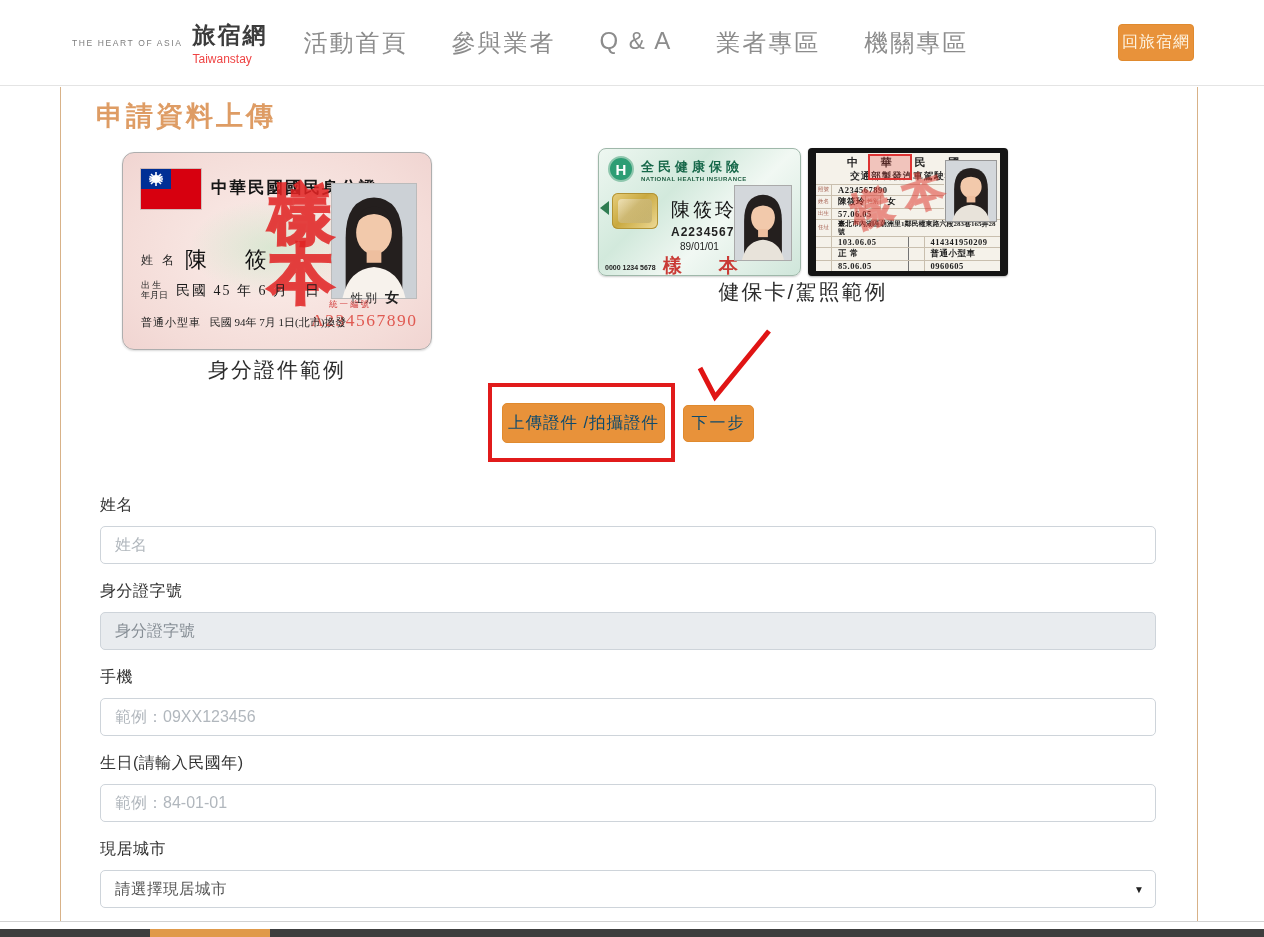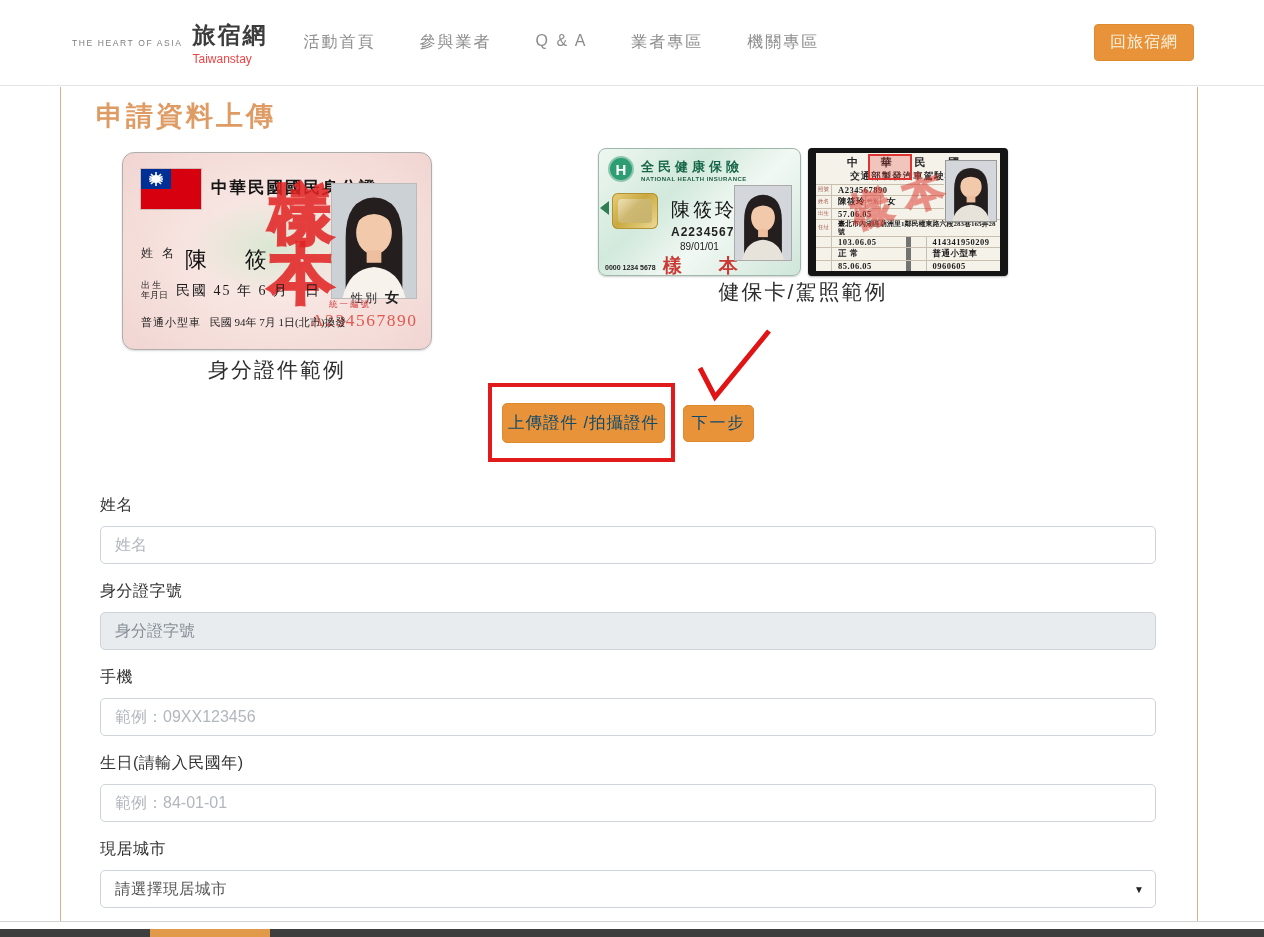--- a/index.html
+++ b/index.html
@@ -13,23 +13,23 @@
   .logo { display:flex; align-items:center; cursor:pointer; }
   .logo-left { display:flex; flex-direction:column; align-items:center; }
   .brand { font-family:"DejaVu Serif", serif; font-weight:bold; font-size:36px; line-height:36px;
            background:linear-gradient(90deg,#d8432a,#e56a2e,#efa03d); -webkit-background-clip:text; background-clip:text;
            color:transparent; letter-spacing:1px; }
   .tagline { font-size:8.5px; color:#7d7d7d; letter-spacing:1.6px; margin-top:1px; }
   .logo-right { margin-left:10px; display:flex; flex-direction:column; }
   .site-cn { font-size:23px; font-weight:bold; color:#3c3c3c; letter-spacing:2px; }
   .site-en { font-size:12px; color:#ef4444; margin-top:1px; }
   .nav { display:flex; margin-left:36px; gap:44px; }
-  .nav a { font-size:16px; color:#8c8c8c; text-decoration:none; letter-spacing:2px; white-space:nowrap; }
+  .nav a { font-size:24px; color:#8c8c8c; text-decoration:none; letter-spacing:2px; white-space:nowrap; }
   .btn-back { margin-left:auto; background:#e8923a; border:1px solid #e08a2e; border-radius:4px;
-              color:#fdf3e1; font-size:16px; padding:7px 15px; letter-spacing:1px; cursor:pointer; }
+              color:#fdf3e1; font-size:16px; padding:7px 3px; letter-spacing:1px; cursor:pointer; }
 
   
   .container-borders { position:absolute; left:60px; top:87px; width:1138px; height:834px;
                        border-left:1px solid #d8b288; border-right:1px solid #d8b288; pointer-events:none; }
   .bottom-rule { position:absolute; left:0; top:921px; width:1264px; height:1px; background:#d2d2d2; }
   .footer-bar { position:absolute; left:0; bottom:0; width:1264px; height:8px; background:#3e3e3e; }
   .footer-accent { position:absolute; left:150px; bottom:0; width:120px; height:8px; background:#e09a4a; }
 
   .page-title { position:absolute; left:96px; top:98px; font-size:27px; font-weight:bold; color:#de9c64; letter-spacing:3px; }
 
@@ -40,21 +40,21 @@
                radial-gradient(ellipse 120px 70px at 150px 95px, rgba(190,225,190,.55), rgba(190,225,190,0) 70%),
                radial-gradient(ellipse 220px 160px at 50% 50%, #fbeeea, #f4dcd8 70%, #efd2cf);
              box-shadow:0 1px 2px rgba(0,0,0,.15); }
   .idc-flag { position:absolute; left:18px; top:16px; width:60px; height:40px; box-shadow:0 0 0 1px rgba(0,0,0,.15); }
   .idc-title { position:absolute; left:88px; top:24px; font-size:16.5px; font-weight:bold; color:#151515; letter-spacing:2px;
                font-family:"Liberation Serif", serif; }
   .idc-photo { position:absolute; right:14px; top:30px; width:86px; height:116px; border:1px solid #bbb; background:#cdd1d6; }
   .idc-watermark { position:absolute; left:146px; top:34px; text-align:center; line-height:.92;
                    font-size:64px; font-weight:bold; color:rgba(255,60,60,.12);
                    -webkit-text-stroke:3px rgba(225,35,35,.85); font-family:"Liberation Serif", serif; }
-  .idc-row-name { position:absolute; left:18px; top:92px; display:flex; align-items:flex-start; }
+  .idc-row-name { position:absolute; left:18px; top:92px; display:flex; align-items:center; }
   .idc-lab { font-size:12px; color:#222; letter-spacing:3px; font-family:"Liberation Serif", serif; }
   .idc-name-val { font-size:22px; color:#111; margin-left:8px; letter-spacing:16px; font-family:"Liberation Serif", serif; }
   .idc-row-birth { position:absolute; left:18px; top:128px; display:flex; align-items:center; }
   .idc-lab2 { font-size:9px; color:#222; line-height:1.1; font-family:"Liberation Serif", serif; }
   .idc-birth-val { font-size:14px; color:#1a1a1a; margin-left:8px; letter-spacing:2px; font-family:"Liberation Serif", serif; }
   .idc-gender { position:absolute; left:228px; top:136px; font-size:12px; color:#222; letter-spacing:2px; font-family:"Liberation Serif", serif; }
   .idc-gender b { font-size:14px; margin-left:6px; }
   .idc-serial-lab { position:absolute; left:206px; top:146px; font-size:8.5px; color:#d23a3a; letter-spacing:2px; }
   .idc-idnum { position:absolute; left:188px; top:157px; font-size:17.5px; color:#e05a52; letter-spacing:1.5px;
                font-family:"Liberation Serif", serif; }
@@ -102,21 +102,21 @@
   .lic-body { position:relative; margin-top:1px; }
   .lic-photo { position:absolute; right:3px; top:-24px; width:52px; height:62px; border:1px solid #999; background:#d6d9dd; z-index:2; }
   .lic-grid { width:100%; border-collapse:collapse; }
   .lic-row { display:flex; align-items:center; border-top:1px solid #c9bfae; min-height:11px; }
   .lic-cell-lab { flex:0 0 16px; font-size:5.5px; color:#a05545; line-height:5.5px; text-align:center;
                   border-right:1px solid #c9bfae; align-self:stretch; display:flex; align-items:center; justify-content:center; }
   .lic-val { font-size:8.5px; font-weight:bold; color:#1d1d1d; letter-spacing:.5px; padding-left:6px;
              font-family:"Liberation Serif", serif; white-space:nowrap; }
   .lic-val.sm { font-size:7px; letter-spacing:0; }
   .lic-half { flex:1; display:flex; align-items:center; align-self:stretch; }
-  .lic-half + .lic-half { border-left:5px solid #737373; }
+  .lic-half + .lic-half { border-left:1px solid #737373; }
   .lic-narrow { max-width:128px; }
   .lic-wm { position:absolute; left:34px; top:18px; font-size:40px; font-weight:bold; letter-spacing:14px;
             color:rgba(255,80,70,.1); -webkit-text-stroke:2px rgba(220,60,50,.5);
             transform:rotate(-18deg); z-index:4; pointer-events:none; font-family:"Liberation Serif", serif; }
 
   
   .annot-rect { position:absolute; left:488px; top:383px; width:187px; height:79px; border:4px solid #e11b1b; }
   .btn-orange { background:#e8923a; border:1px solid #e08a2e; border-radius:5px; color:#0c4a6e; cursor:pointer; }
   .btn-upload { position:absolute; left:502px; top:403px; width:163px; height:40px; font-size:16.5px; letter-spacing:1px; }
   .btn-next { position:absolute; left:683px; top:405px; width:71px; height:37px; font-size:16px; letter-spacing:2px; }

